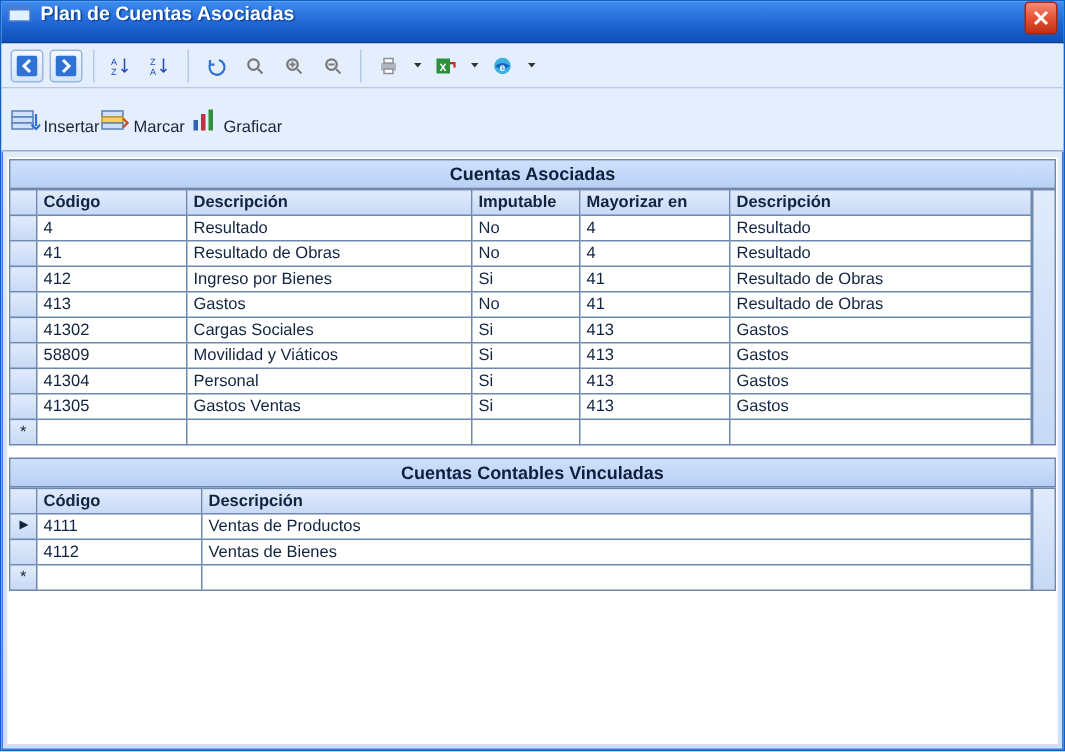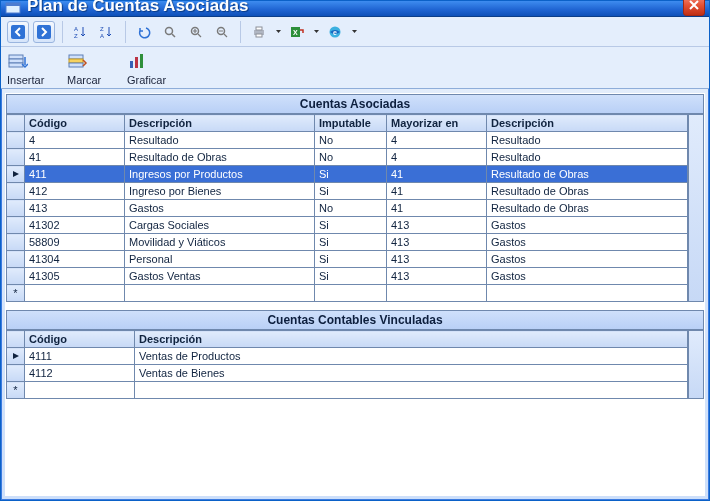--- a/index.html
+++ b/index.html
@@ -4,23 +4,23 @@
 <style>
   * { box-sizing: border-box; margin: 0; padding: 0; }
   html, body { font-family: Tahoma, Arial, sans-serif; font-size: 11px; background:#fff; }
   .window {
     width: 710px; height: 501px; border: 1px solid #0b61c8;
     background: linear-gradient(#eaf1fb,#d9e7fb 40%,#cddffa);
     display:flex; flex-direction:column;
     box-shadow: 0 0 0 1px #3c7be0 inset;
   }
   .titlebar {
-    height: 16px; background: linear-gradient(#3e8cf0,#1e63d1 60%,#0e50b8);
-    color:#fff; display:flex; align-items:flex-end; padding:0 4px;
-    font-size:17px; font-weight:bold; text-shadow:1px 1px 1px #0a3a82;
+    height: 28px; background: linear-gradient(#3e8cf0,#1e63d1 60%,#0e50b8);
+    color:#fff; display:flex; align-items:flex-start; padding:0 4px;
+    font-size:13px; font-weight:bold; text-shadow:1px 1px 1px #0a3a82;
     border-bottom:1px solid #0b3d88;
   }
   .titlebar .icon { width:16px; height:16px; margin-right:6px; display:inline-block; }
   .titlebar .icon svg { width:16px; height:16px; }
   .titlebar .spacer { flex:1; }
   .close-btn {
     width:22px; height:22px; background: linear-gradient(#f48b7a,#e55336 50%,#c02e14);
     border:1px solid #a32814; border-radius:3px; display:flex; align-items:center; justify-content:center;
     cursor:pointer;
   }
@@ -37,21 +37,21 @@
   }
   .tbtn.plain { border-color:transparent; background:transparent; }
   .tbtn svg { width:14px; height:14px; }
   .tdrop { width:8px; display:flex; align-items:center; justify-content:center; }
   .tdrop svg{ width:7px; height:7px; }
   .tsep { width:1px; height:22px; background:#b8c9e6; margin:0 3px; }
   .cmdbar {
     height:42px; background:#e4eefc; border-bottom:1px solid #8eadd9;
     display:flex; align-items:center; gap:10px; padding:0 6px;
   }
-  .cmd { display:flex; flex-direction:column; align-items:flex-start; gap:2px; cursor:pointer; width:50px; }
+  .cmd { display:flex; flex-direction:row; align-items:flex-end; gap:2px; cursor:pointer; width:50px; }
   .cmd .ico { width:22px; height:22px; display:flex; align-items:center; justify-content:center; }
   .cmd .ico svg { width:20px; height:20px; }
   .cmd span { font-size:11px; color:#1b233a; }
   .content { flex:1; background:#fff; margin:4px; border:1px solid #fff; display:flex; flex-direction:column; gap:8px; overflow:hidden;}
   .panel-title {
     background: linear-gradient(#cfe0fb,#b9d0f6);
     border:1px solid #6f88ad; text-align:center; font-weight:bold;
     padding:2px 0; font-size:12px; color:#0d1f3e;
   }
   table.grid { width:100%; border-collapse:collapse; table-layout:fixed; }
@@ -251,30 +251,20 @@
                   <td>Resultado</td>
                 </tr>
                 <tr>
                   <td class="row-head"></td>
                   <td>41</td>
                   <td>Resultado de Obras</td>
                   <td>No</td>
                   <td>4</td>
                   <td>Resultado</td>
                 </tr>
-                <tr class="selected">
-                  <td class="row-head"><span class="pointer"><svg viewBox="0 0 8 8">
-                        <path d="M1 1 L7 4 L1 7 Z" fill="#10233f"></path>
-                      </svg></span></td>
-                  <td>411</td>
-                  <td>Ingresos por Productos</td>
-                  <td>Si</td>
-                  <td>41</td>
-                  <td>Resultado de Obras</td>
-                </tr>
                 <tr>
                   <td class="row-head"></td>
                   <td>412</td>
                   <td>Ingreso por Bienes</td>
                   <td>Si</td>
                   <td>41</td>
                   <td>Resultado de Obras</td>
                 </tr>
                 <tr>
                   <td class="row-head"></td>

